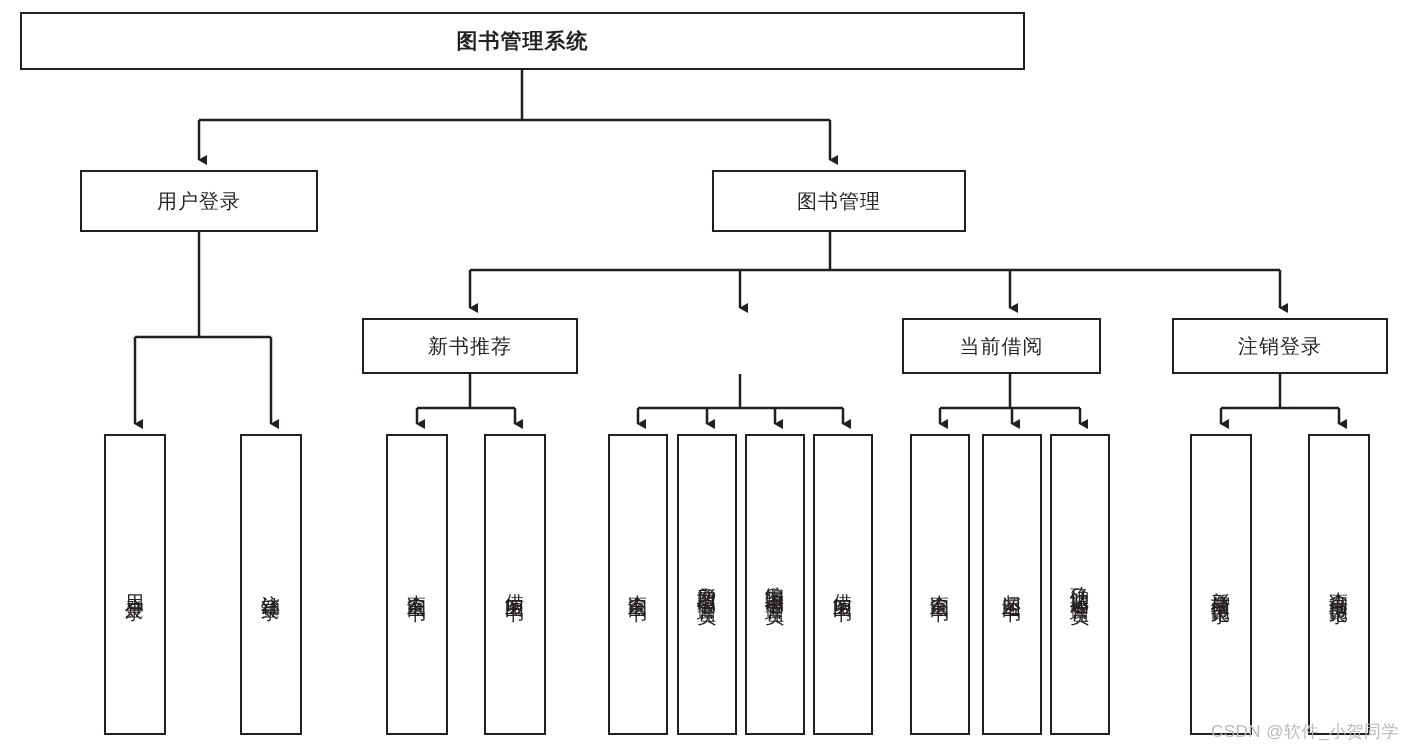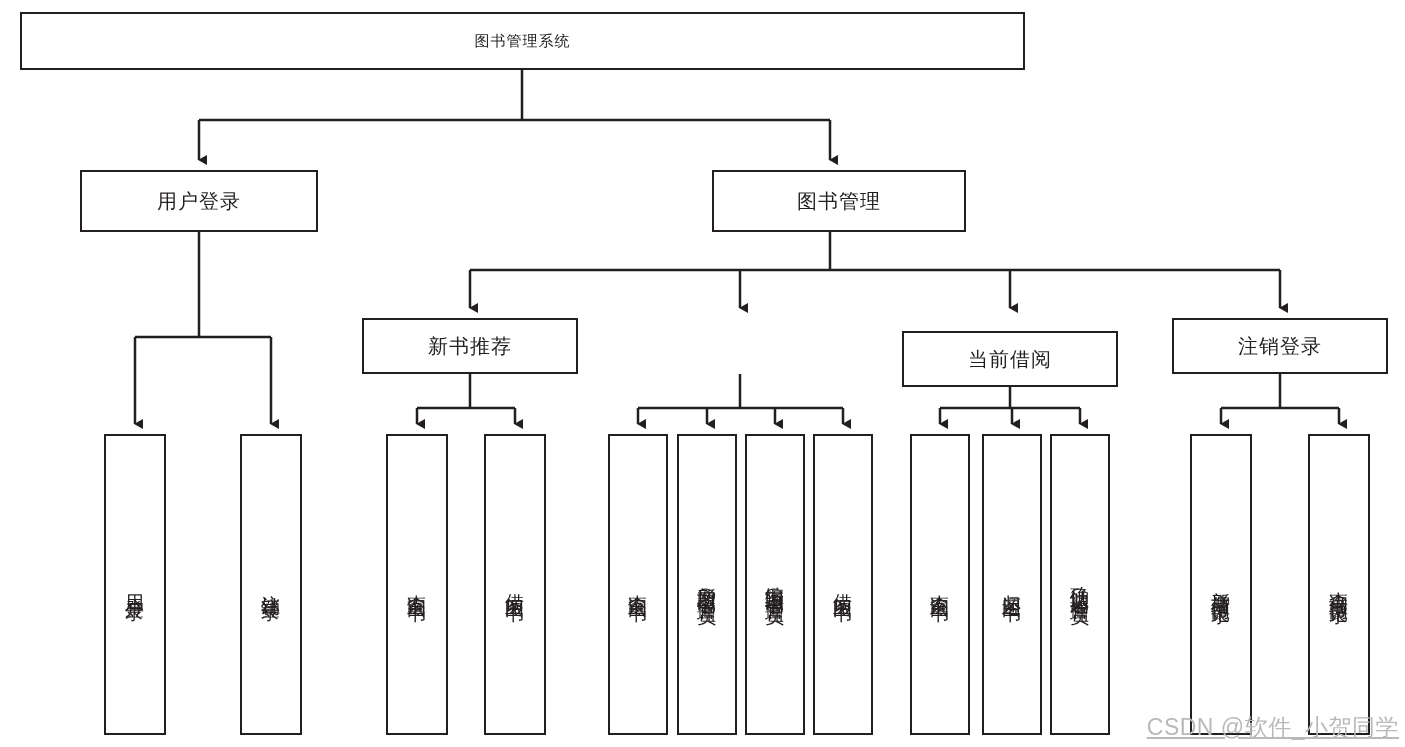--- a/index.html
+++ b/index.html
@@ -31,22 +31,23 @@
     border: 2px solid #231f20;
     background: #ffffff;
     color: #231f20;
     display: flex;
     align-items: center;
     justify-content: center;
     text-align: center;
     z-index: 2;
   }
   .node-root {
-    font-size: 15px;
+    font-size: 21px;
     letter-spacing: 1px;
+    font-weight: bold;
   }
   .node-h {
     font-size: 20px;
     letter-spacing: 1px;
   }
   .node-v {
     font-size: 19px;
     writing-mode: vertical-rl;
     text-orientation: upright;
     letter-spacing: 3px;
@@ -55,27 +56,26 @@
     white-space: nowrap;
   }
   .node-v .vlabel {
     writing-mode: vertical-rl;
     text-orientation: upright;
   }
   .watermark {
     position: absolute;
     right: 6px;
     bottom: 4px;
-    font-size: 23px;
+    font-size: 17px;
     color: #b9b9b9;
     letter-spacing: 0.5px;
     white-space: nowrap;
     z-index: 3;
     font-family: "Liberation Sans", "DejaVu Sans", sans-serif;
-    text-decoration: underline;
   }
 </style>
 </head>
 <body>
 
 <div id="diagram-root">
 
   <svg id="diagram-svg" viewBox="0 0 1405 747" xmlns="http://www.w3.org/2000/svg">
     <defs>
       <marker id="arrowhead" markerWidth="10" markerHeight="10" refX="5" refY="8" orient="auto" markerUnits="userSpaceOnUse">
@@ -134,21 +134,21 @@
   <div class="node node-h" style="left:80px; top:170px; width:238px; height:62px;">
     <span>用户登录</span>
   </div>
   <div class="node node-h" style="left:712px; top:170px; width:254px; height:62px;">
     <span>图书管理</span>
   </div>
 
   <div class="node node-h" style="left:362px; top:318px; width:216px; height:56px;">
     <span>新书推荐</span>
   </div>
-  <div class="node node-h" style="left:902px; top:331px; width:216px; height:56px;">
+  <div class="node node-h" style="left:902px; top:318px; width:199px; height:56px;">
     <span>当前借阅</span>
   </div>
   <div class="node node-h" style="left:1172px; top:318px; width:216px; height:56px;">
     <span>注销登录</span>
   </div>
 
   <div class="node node-v" style="left:104px; top:434px; width:62px; height:301px;">
     <span class="vlabel">用户登录</span>
   </div>
   <div class="node node-v" style="left:240px; top:434px; width:62px; height:301px;">

